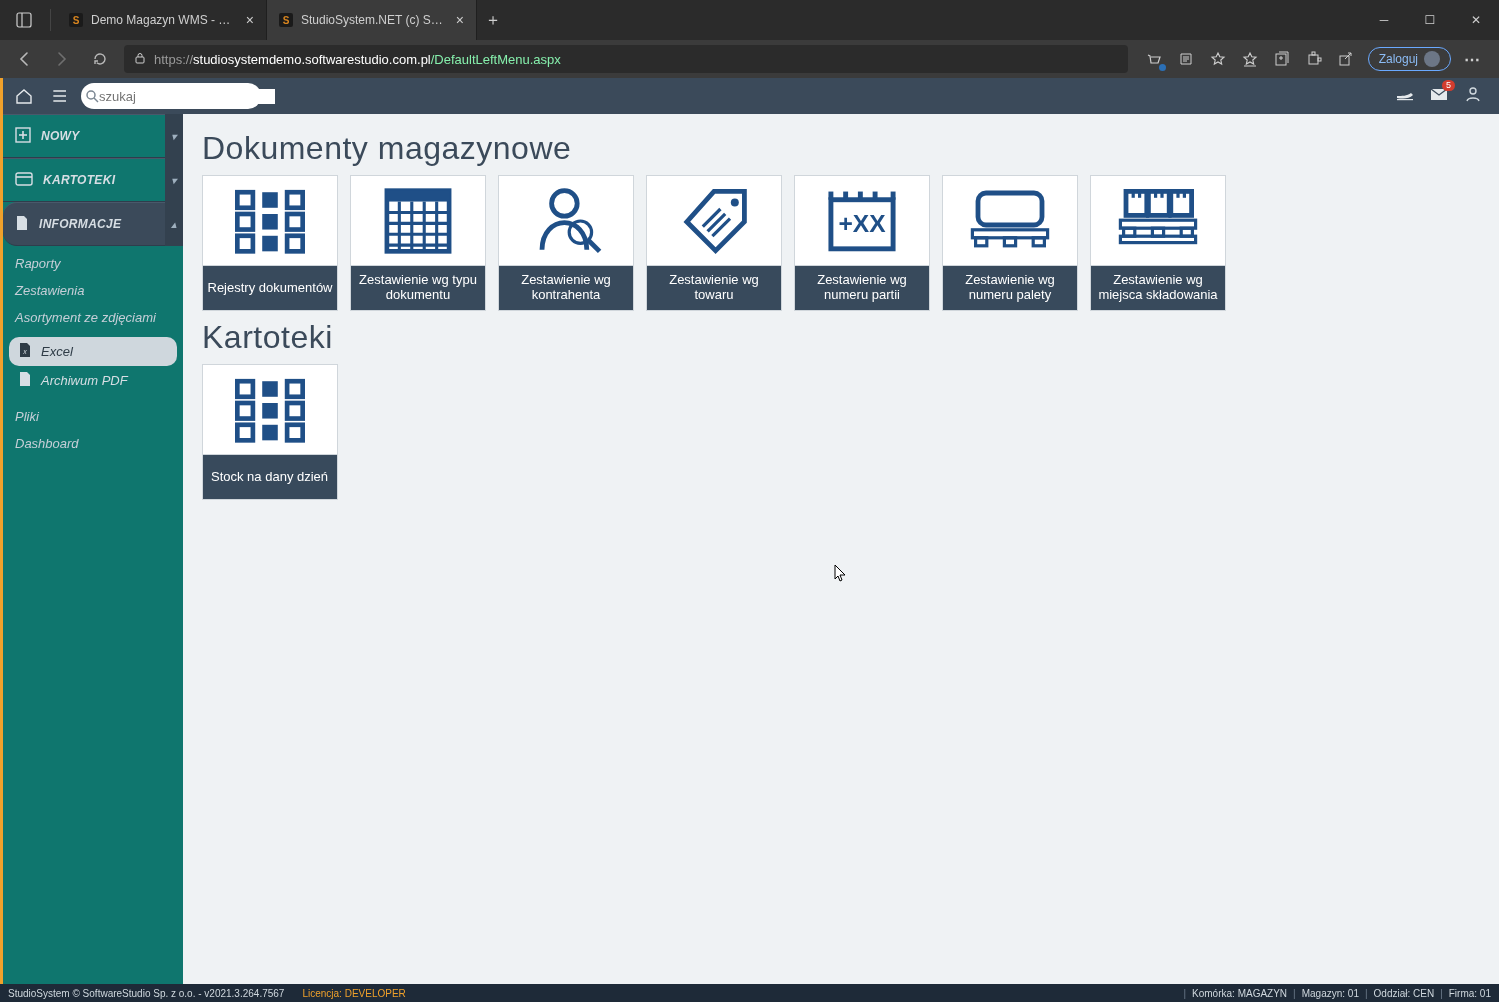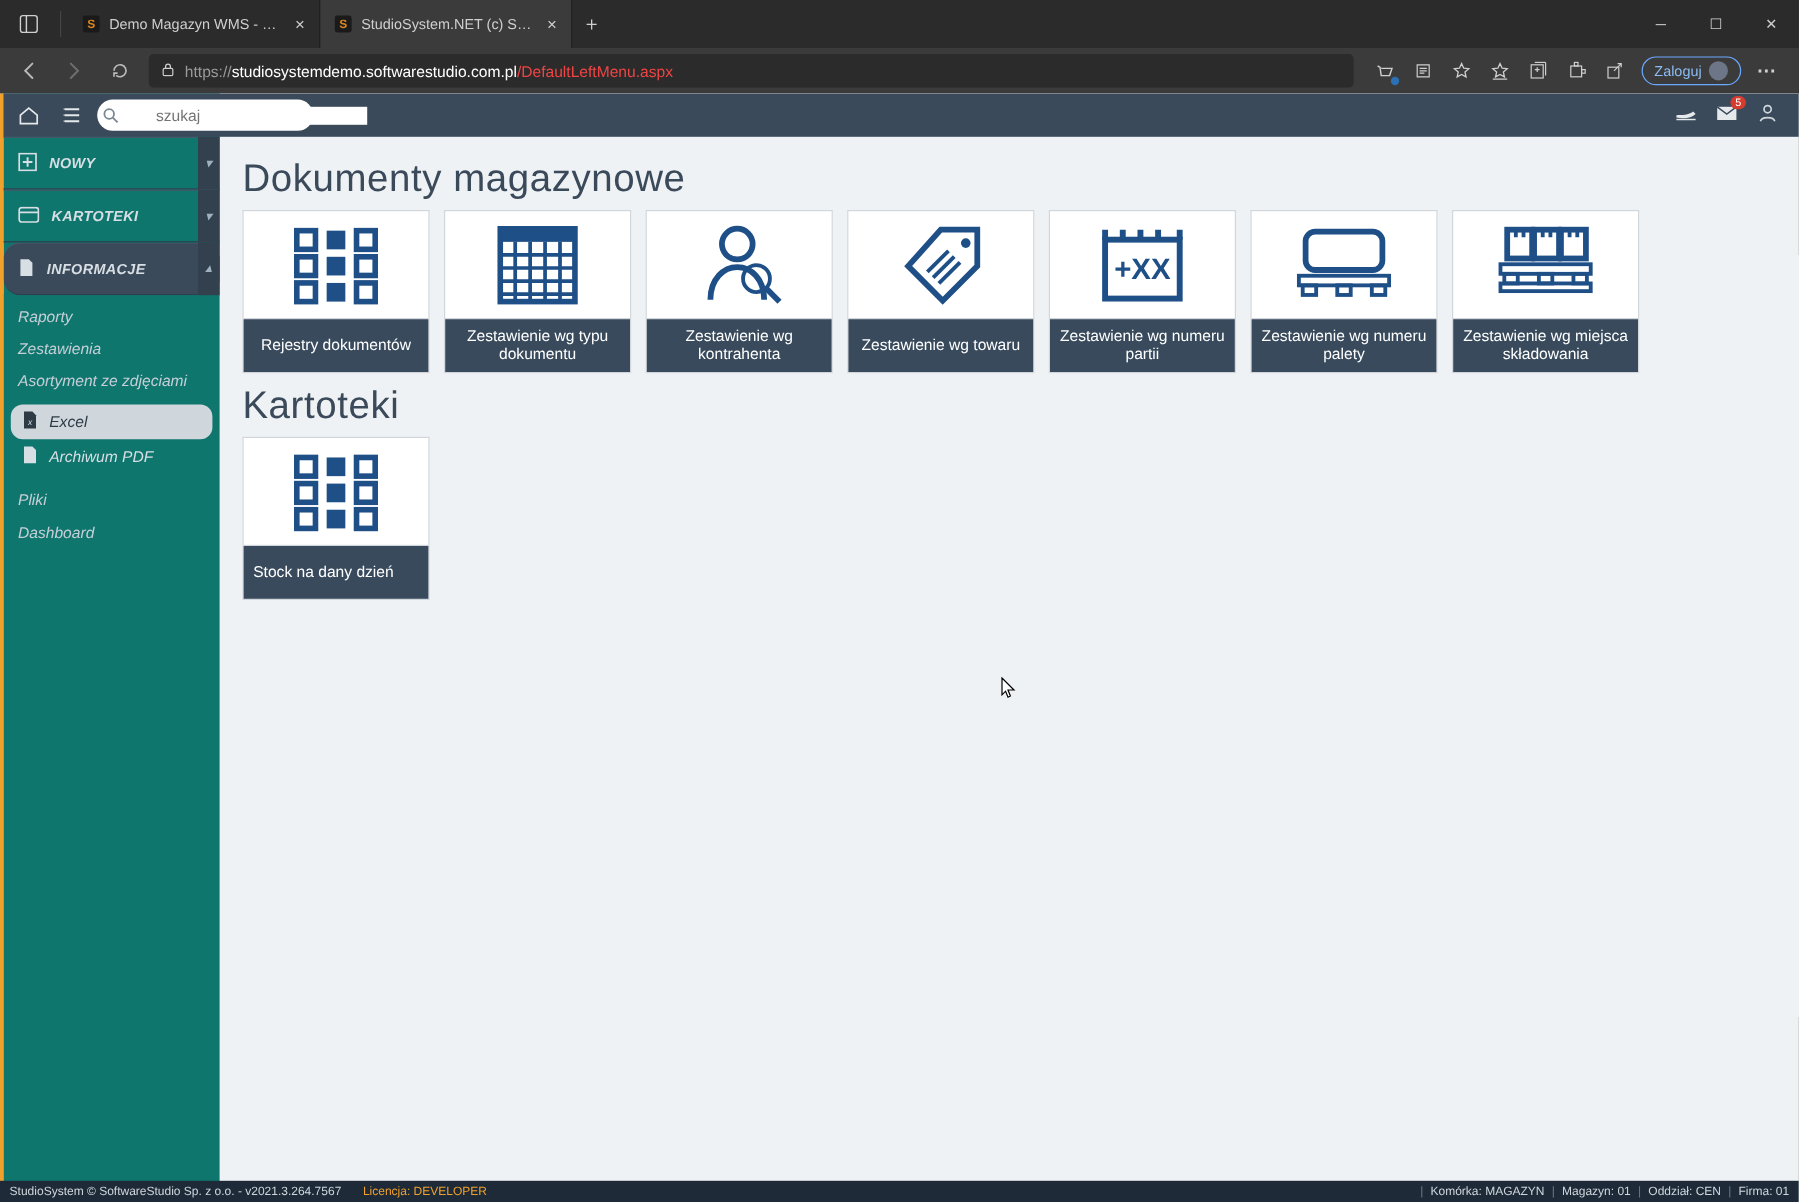--- a/index.html
+++ b/index.html
@@ -21,35 +21,35 @@
 .win-controls { margin-left: auto; display: flex; }
 .win-btn { width: 46px; height: 40px; display: flex; align-items: center; justify-content: center; color: #cfcfcf; font-size: 12px; }
 
 .browser-addr { height: 38px; background: #3b3b3b; display: flex; align-items: center; padding: 0 10px; gap: 10px; }
 .nav-btn { width: 28px; height: 28px; display:flex; align-items:center; justify-content:center; color:#cfcfcf; opacity:.85;}
 .nav-btn.disabled { opacity: .35; }
 .addr-bar { flex: 1; height: 28px; background: #2b2b2b; border-radius: 4px; display: flex; align-items: center; padding: 0 10px; gap: 8px; color: #cfcfcf; font-size: 13px; }
 .addr-bar .lock { font-size: 12px; color:#cfcfcf;}
 .addr-text .scheme { color:#9a9a9a; }
 .addr-text .host { color:#fff; }
-.addr-text .path { color:#ef4444; }
+.addr-text .path { color:#86efac; }
 
 .addr-right { display: flex; align-items: center; gap: 12px; padding: 0 6px; }
 .addr-ic { width: 20px; height: 20px; color:#cfcfcf; display:flex; align-items:center; justify-content:center; position:relative;}
 .login-pill { border:1px solid #6aa9ff; color:#8cbcf5; border-radius: 16px; padding: 3px 10px 3px 10px; display:flex; align-items:center; gap:6px; font-size:12px; }
 .login-pill .avatar-sm{ width:16px;height:16px;border-radius:50%;background:#6c7686;}
 .more-dots { letter-spacing: 2px; font-weight: bold;}
 
 
 .app { display: flex; flex: 1; min-height: 0; background: #eff2f4; border-left: 3px solid #f0a12b; position: relative;}
 
 
 .app-top { position: absolute; top: 0; left: 0; right: 0; height: 36px; background: #3b4a5a; display: flex; align-items: center; padding: 0 6px; gap: 6px; z-index: 5;}
 .app-top .ic-btn { width: 30px; height: 30px; display:flex; align-items:center; justify-content:center; color:#e5e9ec; border-radius:3px;}
-.search { background:#fff; border-radius: 18px; height:26px; display:flex; align-items:center; padding:0 10px 0 4px; width: 180px; gap: 31px; }
+.search { background:#fff; border-radius: 18px; height:26px; display:flex; align-items:center; padding:0 10px 0 4px; width: 180px; }
 .search .mag{ width:24px;height:24px;display:flex;align-items:center;justify-content:center;color:#6b7783;}
 .search input{ border:0; outline:0; font-size:13px; flex:1; color:#555;}
 .app-top .right { margin-left:auto; display:flex; align-items:center; gap:14px; padding-right:10px;}
 .app-top .right .ic{ color:#e5e9ec; position:relative;}
 .badge { position:absolute; top:-4px; right:-6px; background:#d43c2e; color:#fff; font-size:9px; padding:1px 4px; border-radius:7px; line-height:1;}
 
 
 .sidebar { width: 180px; background:#0f766e; display:flex; flex-direction:column; padding-top:36px; color:#d7dee4; font-size:13px; z-index:4;font-style:italic;}
 .side-sec { height:44px; display:flex; align-items:center; padding:0 12px; gap:10px; border-bottom:1px solid #2f3d4c; border-top:1px solid #49596b; position:relative; text-transform:uppercase; font-weight:600; font-size:12px; letter-spacing:.3px;}
 .side-sec .chev { margin-left:auto; background:#33414f; width:18px; height:44px; margin-right:-12px; display:flex; align-items:center; justify-content:center; color:#9fb0bf; font-size:10px;}
@@ -60,21 +60,21 @@
 .file-list { padding:2px 6px 4px 6px;}
 .file-item { display:flex; align-items:center; gap:8px; padding:5px 8px; color:#d7dee4; font-size:13px;}
 .file-item.hl { background:#cfd7dd; color:#2e3b46; border-radius:10px; }
 .file-item .fi-ic { width:16px; text-align:center;}
 
 
 .main { flex:1; background:#eff2f4; padding-top:36px; height:100%; position:relative;}
 .page-body { padding: 8px 12px 20px 19px; height:100%; overflow:auto;}
 h1.section { font-weight:300; font-size:32px; color:#3b4a5a; margin:8px 0 8px 0; letter-spacing:.5px;}
 .tiles { display:flex; flex-wrap:wrap; gap:12px; }
-.tile { width:156px; border:1px solid #d0d6db; background:#fff; display:flex; flex-direction:column; }
+.tile { width:136px; border:1px solid #d0d6db; background:#fff; display:flex; flex-direction:column; }
 .tile .tile-img { height:90px; display:flex; align-items:center; justify-content:center; border-bottom:1px solid #d0d6db;}
 .tile .tile-lbl { background:#384a5c; color:#fff; font-size:13px; text-align:center; padding:6px 4px; min-height:44px; display:flex; align-items:center; justify-content:center; line-height:1.15;}
 .tile.single .tile-lbl{ text-align:left; justify-content:flex-start; padding-left:8px;}
 
 
 svg.ic { stroke:#1f4f87; fill:none; stroke-width:6; }
 svg.ic .fillblue{ fill:#1f4f87; stroke:none;}
 svg.ic .thin{ stroke-width:4;}
 
 

